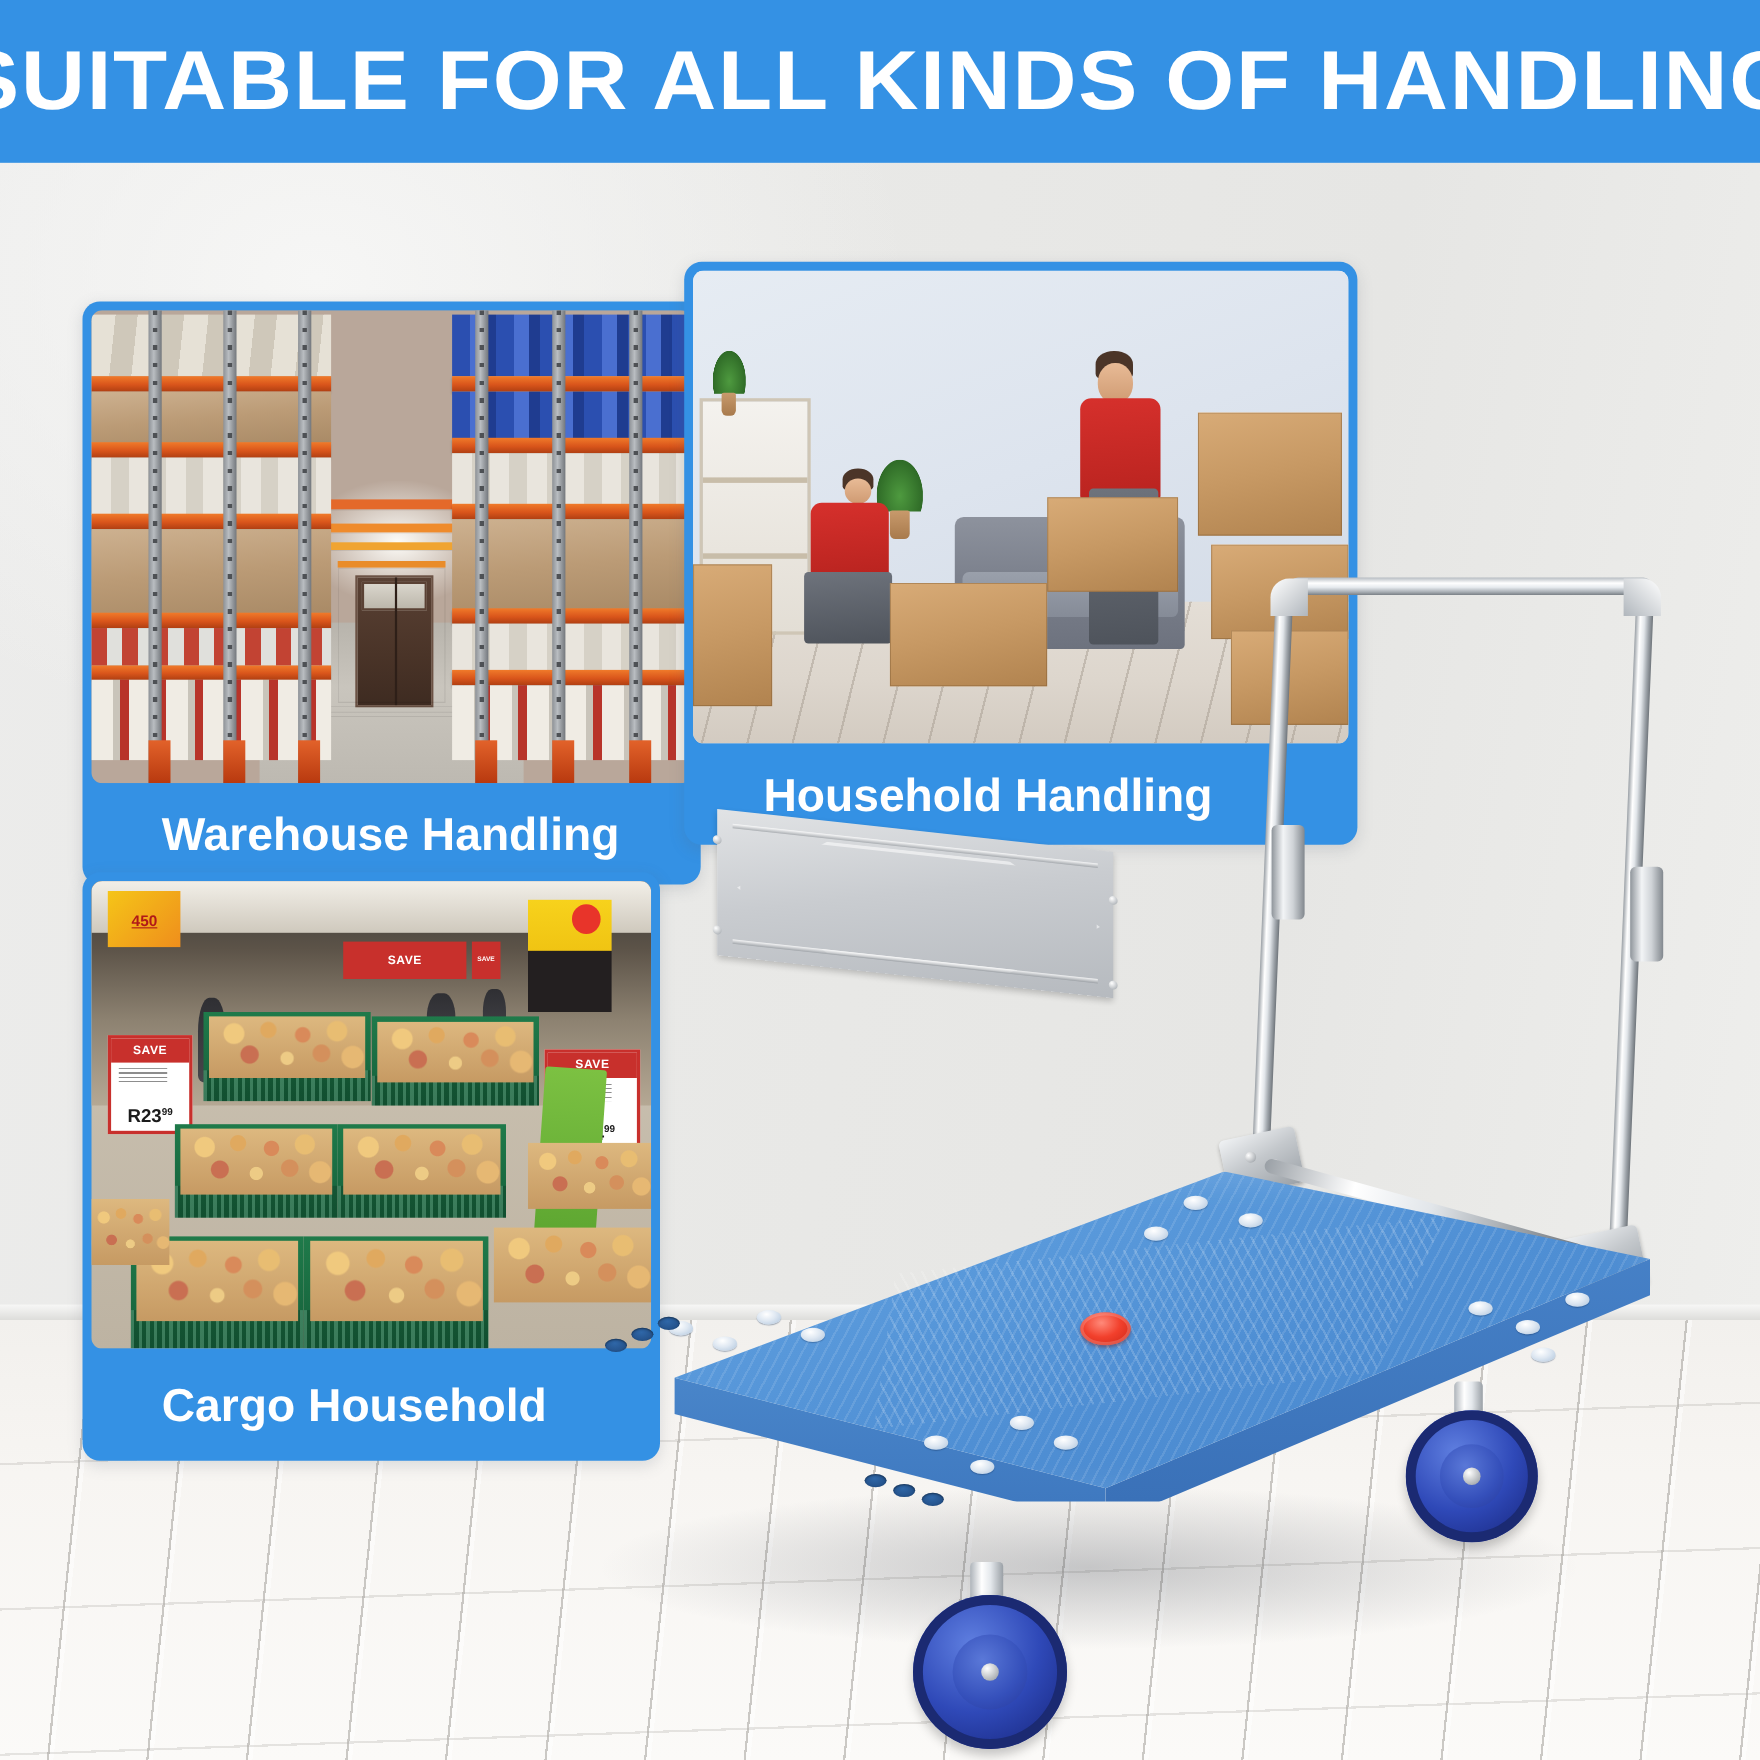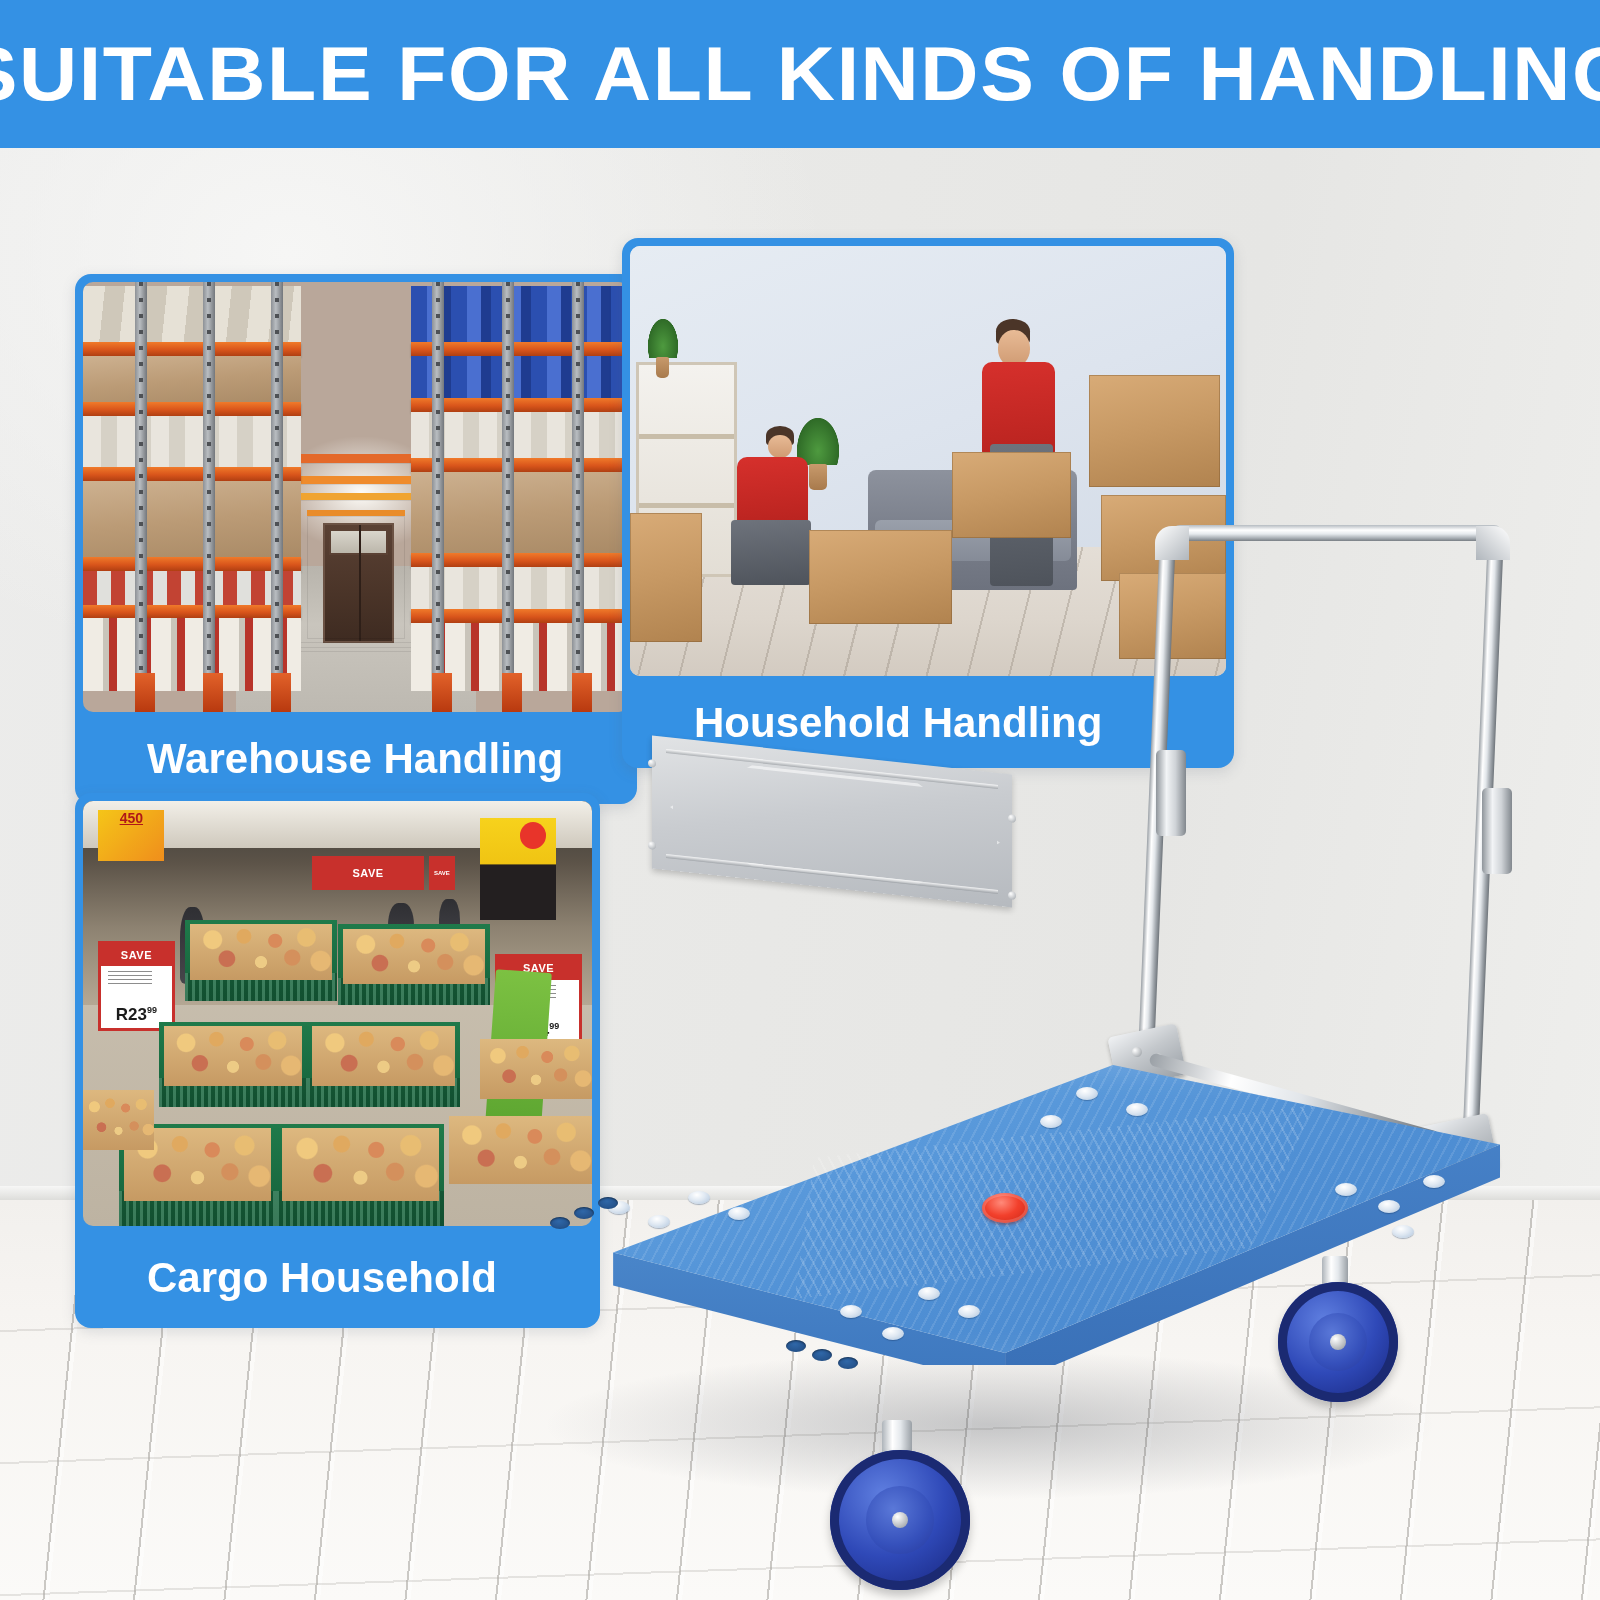--- a/index.html
+++ b/index.html
@@ -198,21 +198,21 @@
     background:#c8302c; color:#fff; font-weight:700; display:flex; align-items:center; justify-content:center;
     font-size: 11px; letter-spacing:.5px; }
   .cg-savesm { position:absolute; left:68%; top:13%; width:5%; height:8%;
     background:#c8302c; color:#fff; font-weight:700; display:flex; align-items:center; justify-content:center; font-size:6px; }
   .cg-yellow { position:absolute; left:78%; top:4%; width:15%; height:24%;
     background: linear-gradient(180deg,#f7d21c 0%, #f0c413 45%, #231f20 46%, #231f20 100%); }
   .cg-yellow::before { content:""; position:absolute; left:52%; top:4%; width:34%; height:26%;
     background:#e8342a; border-radius:50%; }
   .cg-promo450 { position:absolute; left:3%; top:2%; width:13%; height:12%;
     background: linear-gradient(135deg,#f5c518 0%, #ef8e1c 100%);
-    color:#b01818; font-weight:700; font-size:14px; display:flex; align-items:flex-start; justify-content:center; padding-top:0;text-decoration:underline; }
+    color:#b01818; font-weight:700; font-size:14px; display:flex; align-items:flex-start; justify-content:center; padding-top:19px;text-decoration:underline; }
   .cg-tag { position:absolute; background:#ffffff; border:3px solid #c8302c; }
   .cg-tag .tag-head { height:26%; background:#c8302c; color:#fff; font-weight:700;
     display:flex; align-items:center; justify-content:center; font-size:11px; letter-spacing:.5px; }
   .cg-tag .tag-price { position:absolute; left:0; right:0; bottom:6%;
     text-align:center; color:#1b1b1b; font-weight:700; font-size:17px; line-height:1; }
   .cg-tag .tag-price sup { font-size:9px; }
   .cg-tag .tag-lines { position:absolute; left:10%; top:32%; width:62%; height:18%;
     background: repeating-linear-gradient(180deg,#8d8d8d 0px,#8d8d8d 1px, rgba(0,0,0,0) 1px, rgba(0,0,0,0) 4px); }
   .cg-crate { position:absolute; background: linear-gradient(180deg,#1f7a4a 0%, #15603a 100%); }
   .cg-crate::after { content:""; position:absolute; left:0; right:0; bottom:0; height:34%;

